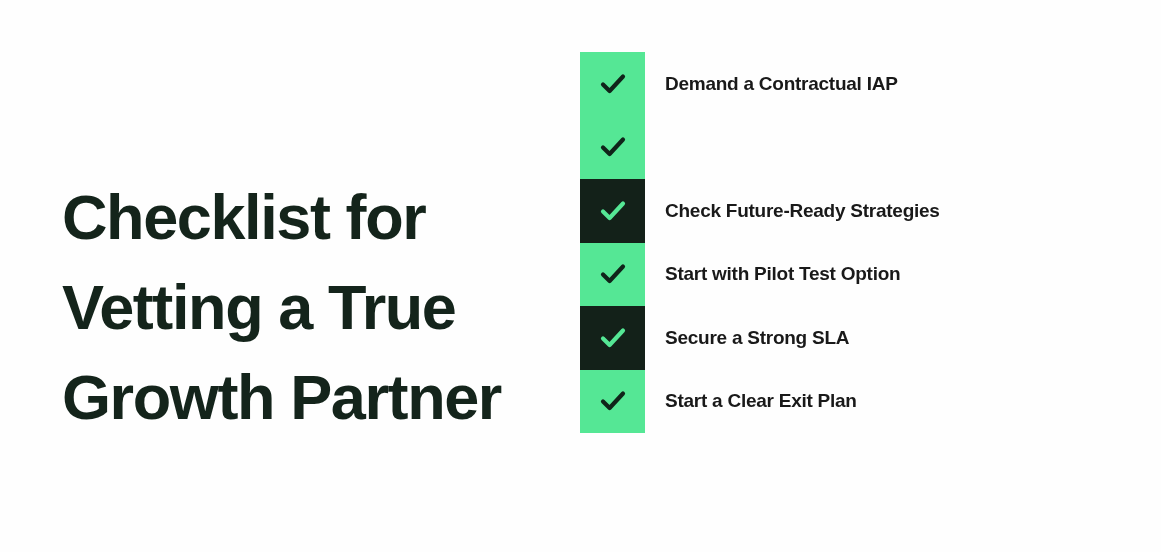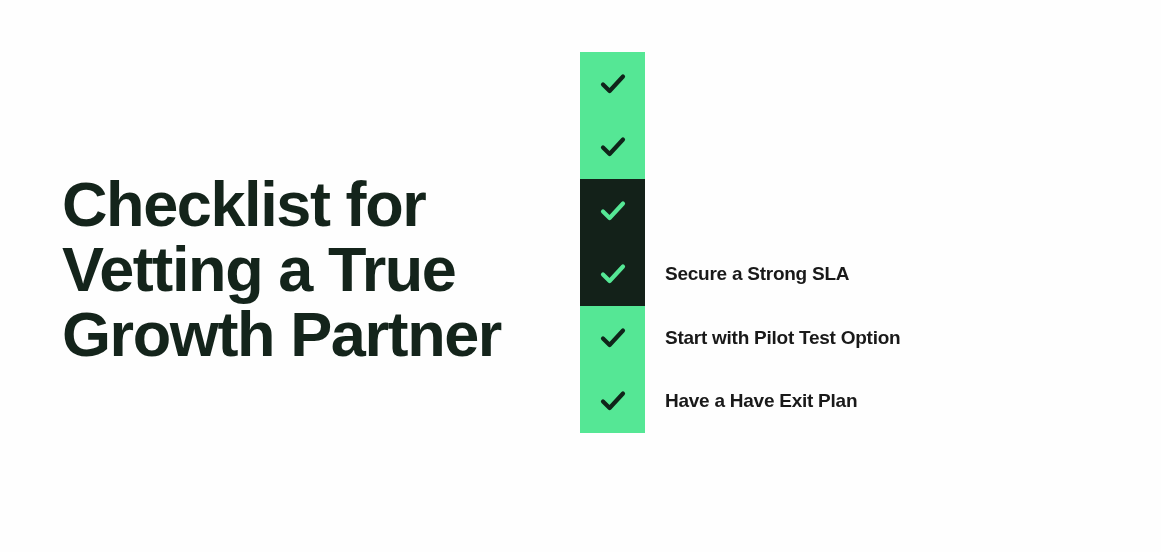--- a/index.html
+++ b/index.html
@@ -23,21 +23,21 @@
 
   
   .headline {
     position: absolute;
     left: 62px;
     top: 172px;
     width: 480px;
     margin: 0;
     font-family: "Liberation Sans", sans-serif;
     font-size: 63px;
-    line-height: 65px;
+    line-height: 90px;
     font-weight: 700;
     letter-spacing: -1.4px;
     color: #14241b;
     white-space: pre-line;
   }
 
   
   .checklist {
     position: absolute;
     left: 580px;
@@ -93,54 +93,56 @@
 Growth Partner</h1>
 
   <div class="checklist">
 
   <div class="check-row">
         <div class="check-tile light">
           <svg viewBox="0 0 30 30">
             <path d="M5 15.5 L11.6 22 L25 7.5" fill="none" stroke-width="4.2" stroke-linecap="round" stroke-linejoin="round"></path>
           </svg>
         </div>
+        <div class="check-label">Demand a Contractual IAP</div>
       </div>
       <div class="check-row">
         <div class="check-tile light">
           <svg viewBox="0 0 30 30">
             <path d="M5 15.5 L11.6 22 L25 7.5" fill="none" stroke-width="4.2" stroke-linecap="round" stroke-linejoin="round"></path>
           </svg>
         </div>
       </div>
       <div class="check-row">
         <div class="check-tile dark">
           <svg viewBox="0 0 30 30">
             <path d="M5 15.5 L11.6 22 L25 7.5" fill="none" stroke-width="4.2" stroke-linecap="round" stroke-linejoin="round"></path>
           </svg>
         </div>
+        <div class="check-label">Check Future-Ready Strategies</div>
+      </div>
+      <div class="check-row">
+        <div class="check-tile light">
+          <svg viewBox="0 0 30 30">
+            <path d="M5 15.5 L11.6 22 L25 7.5" fill="none" stroke-width="4.2" stroke-linecap="round" stroke-linejoin="round"></path>
+          </svg>
+        </div>
+        <div class="check-label">Start with Pilot Test Option</div>
       </div>
       <div class="check-row">
         <div class="check-tile dark">
           <svg viewBox="0 0 30 30">
             <path d="M5 15.5 L11.6 22 L25 7.5" fill="none" stroke-width="4.2" stroke-linecap="round" stroke-linejoin="round"></path>
           </svg>
         </div>
         <div class="check-label">Secure a Strong SLA</div>
       </div>
       <div class="check-row">
         <div class="check-tile light">
           <svg viewBox="0 0 30 30">
             <path d="M5 15.5 L11.6 22 L25 7.5" fill="none" stroke-width="4.2" stroke-linecap="round" stroke-linejoin="round"></path>
           </svg>
         </div>
-        <div class="check-label">Start with Pilot Test Option</div>
-      </div>
-      <div class="check-row">
-        <div class="check-tile light">
-          <svg viewBox="0 0 30 30">
-            <path d="M5 15.5 L11.6 22 L25 7.5" fill="none" stroke-width="4.2" stroke-linecap="round" stroke-linejoin="round"></path>
-          </svg>
-        </div>
-        <div class="check-label">Have a Have Exit Plan</div>
+        <div class="check-label">Start a Clear Exit Plan</div>
       </div>
     </div>
 
 </div>
 
 </body></html>

